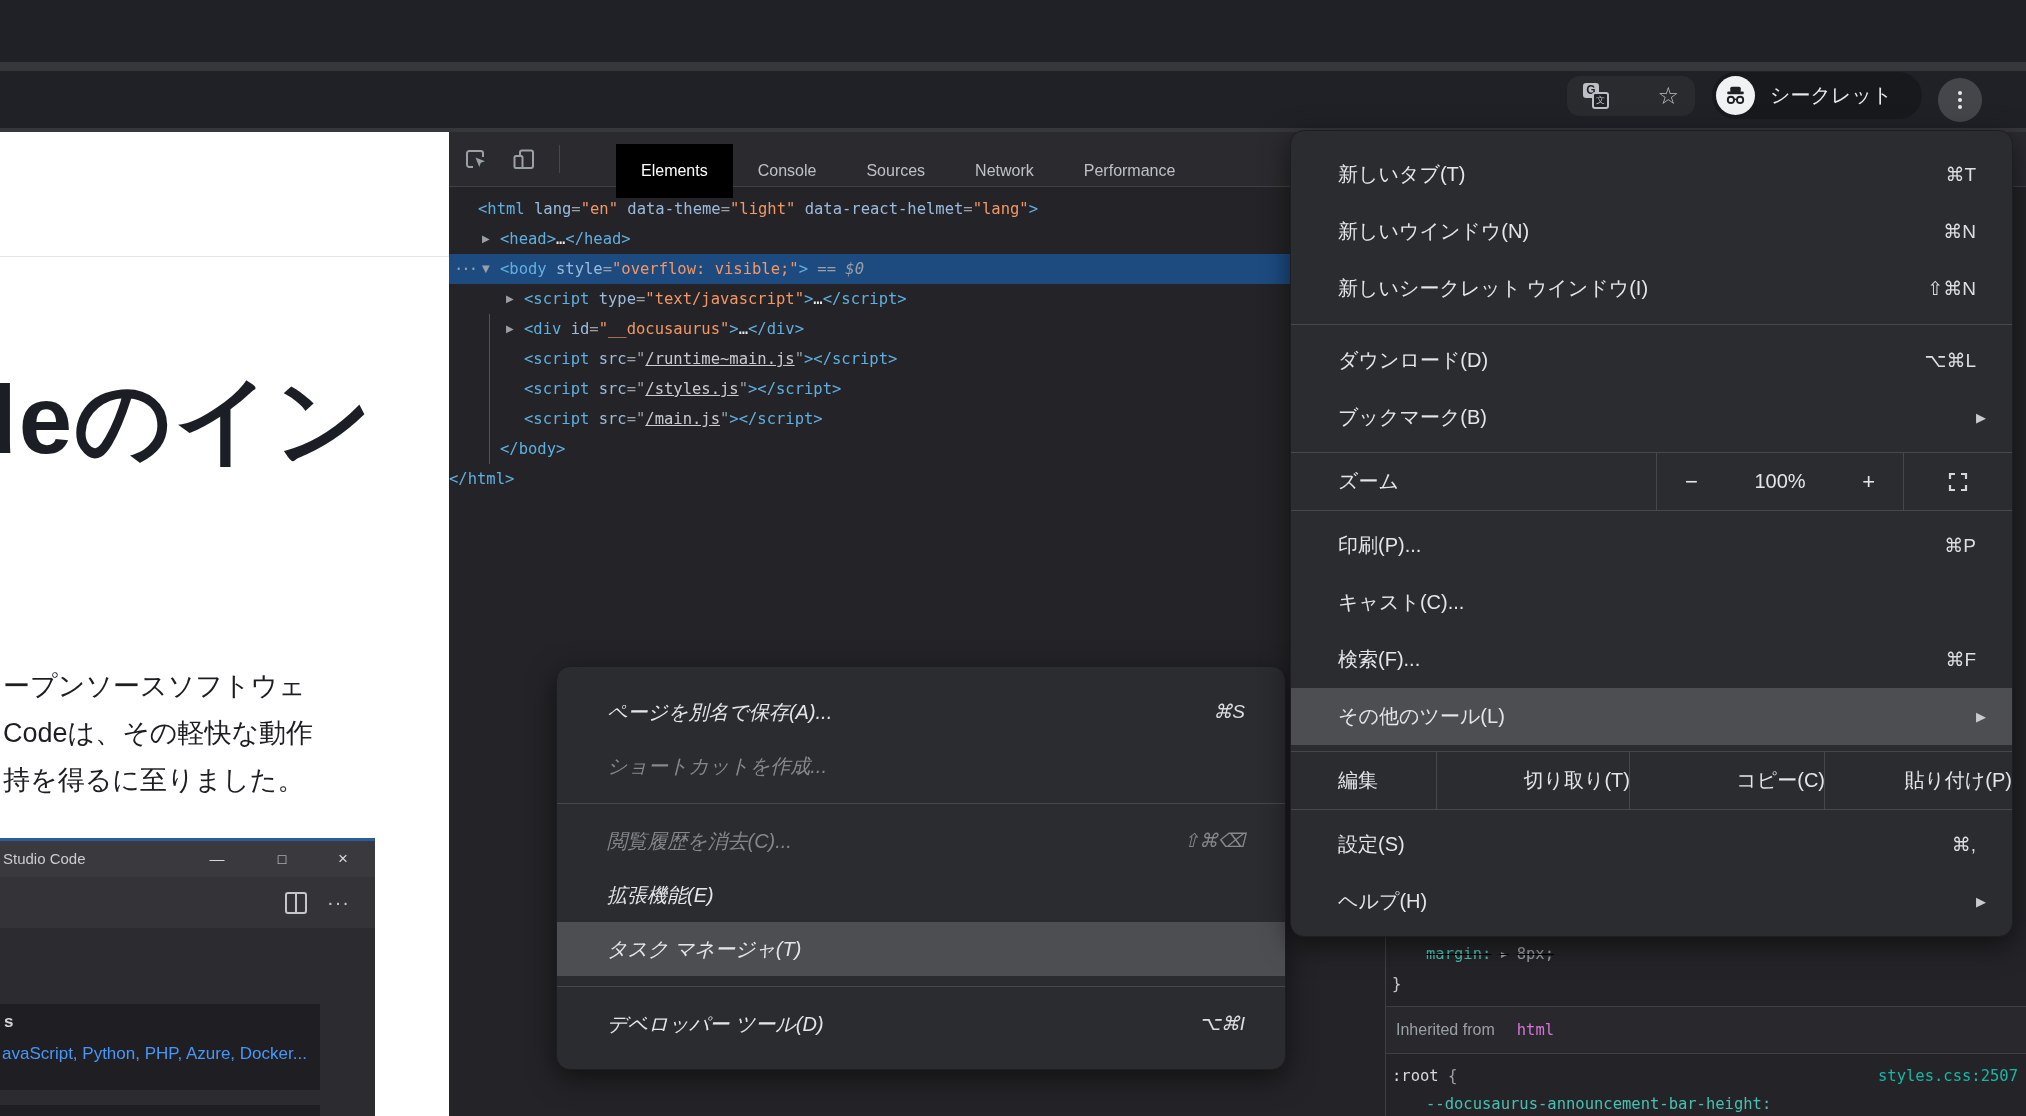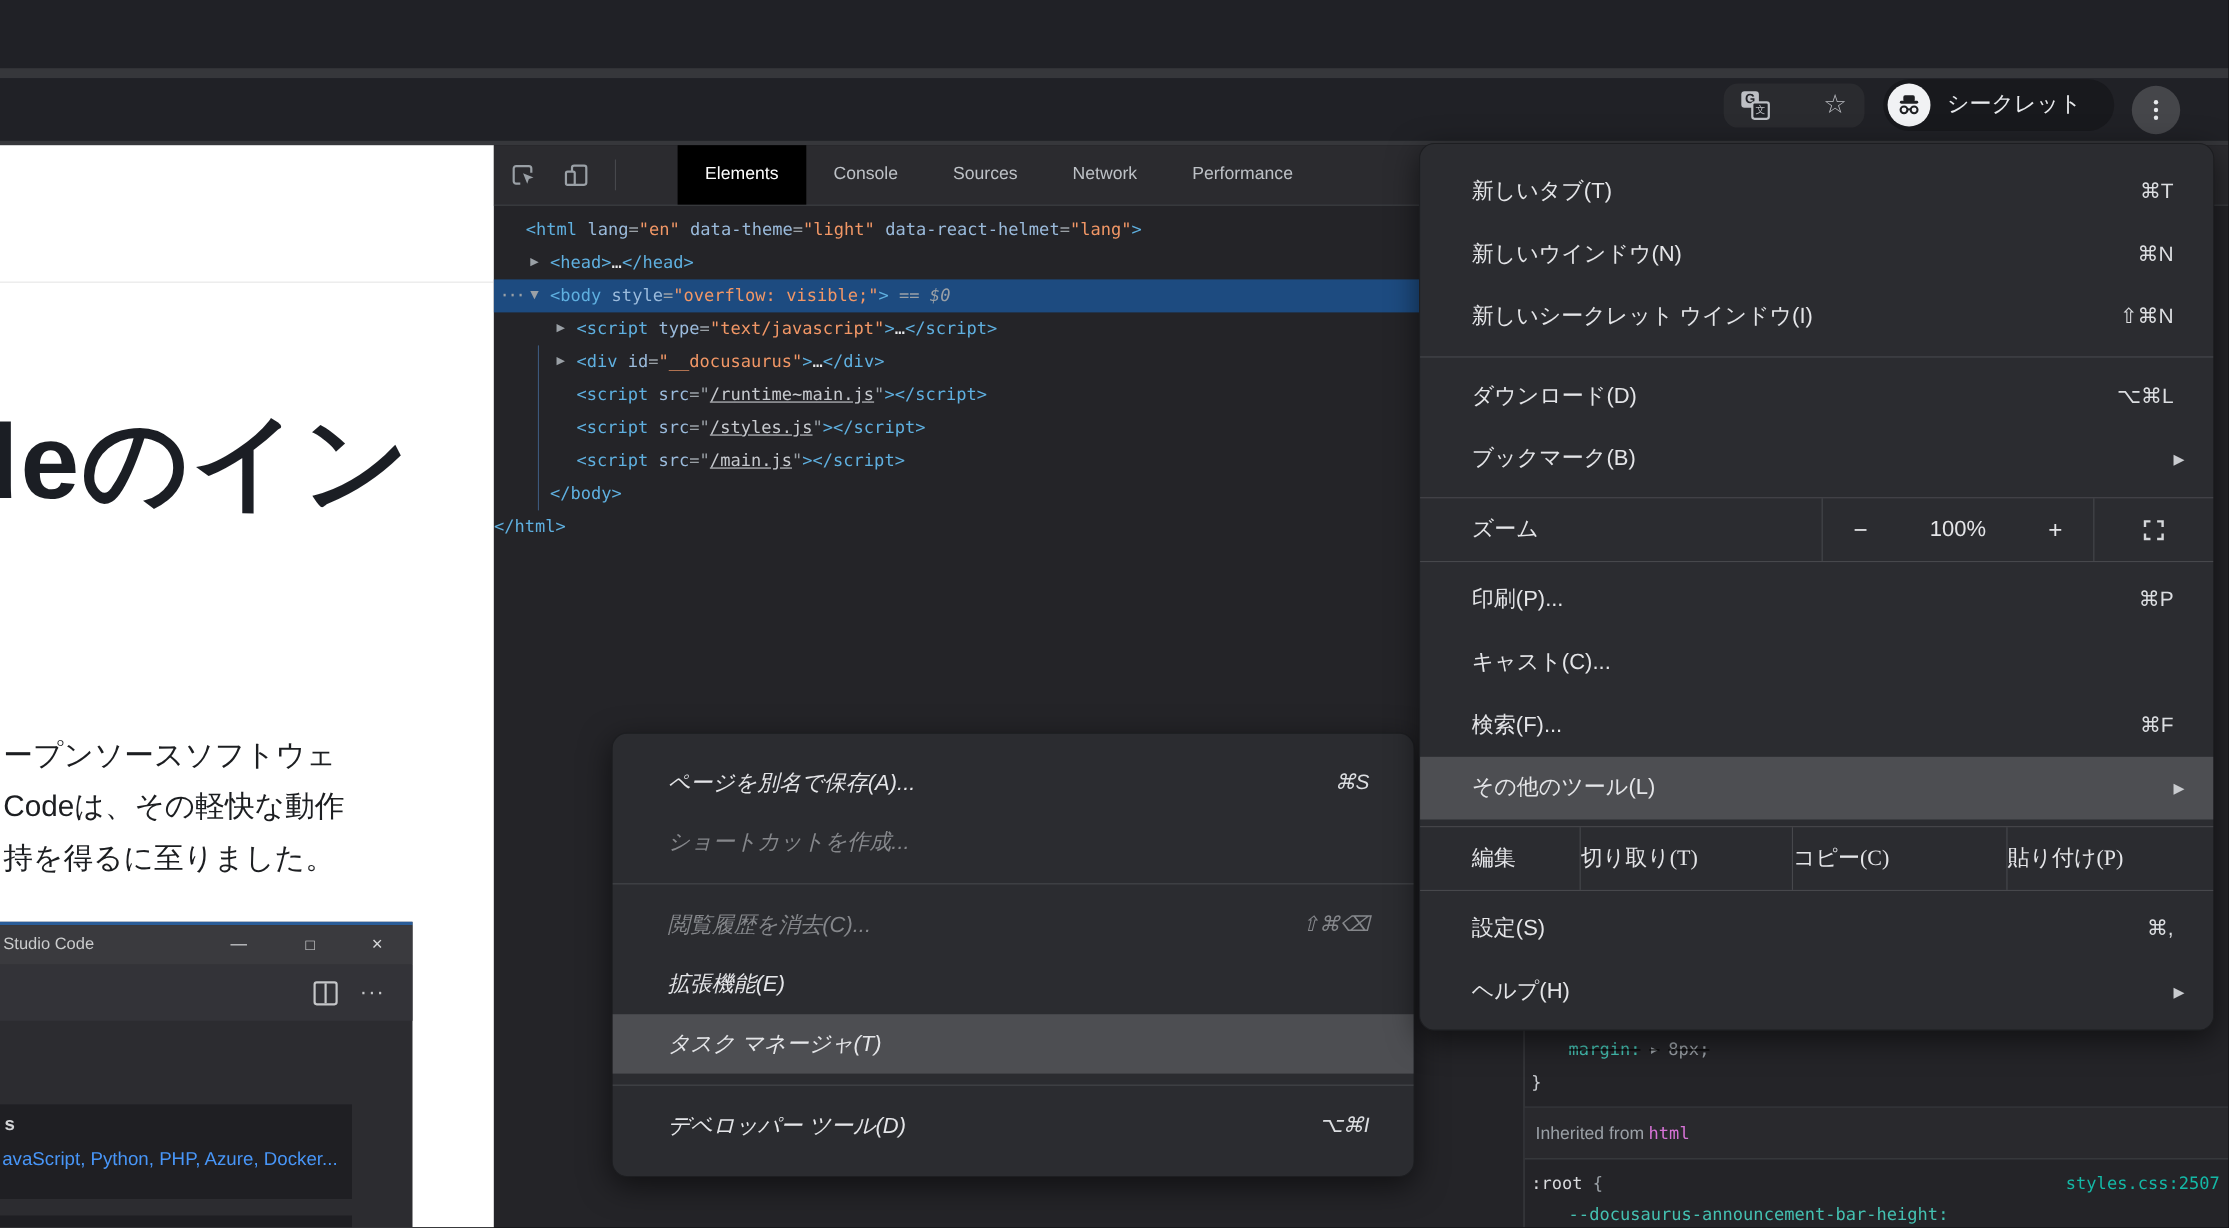--- a/index.html
+++ b/index.html
@@ -54,21 +54,21 @@
   .vs-ph{position:absolute;left:4px;top:8px;font-size:17px;font-weight:bold;color:#d4d5d7;}
   .vs-links{position:absolute;left:2px;top:40px;font-size:17px;color:var(--link-blue,#4896f8);white-space:nowrap;}
 
   
   .devtools{position:absolute;left:449px;top:132px;width:1577px;height:984px;background:var(--devtools-bg,#242428);}
   .dt-tabbar{position:absolute;left:0;top:0;right:0;height:54px;background:#2b2b2f;border-bottom:1px solid #3e4044;}
   .dt-icon{position:absolute;top:14px;}
   .dt-inspect{left:14px;}
   .dt-device{left:62px;}
   .dt-vsep{position:absolute;left:110px;top:13px;width:1px;height:28px;background:#47484c;}
-  .dt-tabs{position:absolute;left:146px;top:0;height:54px;display:flex;padding-left:21px;}
+  .dt-tabs{position:absolute;left:146px;top:12px;height:54px;display:flex;padding-left:21px;}
   .dt-tab{height:54px;line-height:54px;padding:0 25px;font-size:16px;color:#bdc1c6;white-space:nowrap;}
   .dt-tab.active{background:#000000;color:#ffffff;}
 
   .dt-code{position:absolute;left:0;top:62px;right:0;font-family:"DejaVu Sans Mono",monospace;
            font-size:15.5px;line-height:30px;}
   .code-line{position:relative;height:30px;white-space:pre;box-sizing:border-box;}
   .code-line.sel{background:var(--selection-blue,#1d4b80);width:936px;}
   .twisty{position:absolute;font-size:10px;color:#9aa0a6;font-family:"DejaVu Sans",sans-serif;}
   .gutter{position:absolute;left:5px;color:#9aa0a6;letter-spacing:-2px;}
   .indent-guide{position:absolute;left:40px;top:120px;height:150px;width:0;border-left:1px solid #3c587c;}
@@ -89,21 +89,21 @@
   .strike{text-decoration:line-through;}
   .cprop{color:var(--css-prop-teal,#44c1b2);}
   .carrow{color:#9aa0a6;margin:0 8px;}
   .cval{color:#9aa0a6;}
   .css-brace{position:absolute;left:6px;top:40px;color:#c8cbd0;}
   .css-div{position:absolute;left:0;right:0;height:1px;background:#3e4044;}
   .d1{top:74px;}
   .d2{top:121px;}
   .css-inherited{position:absolute;left:0;right:0;top:75px;height:46px;line-height:46px;background:#29292d;
                  padding-left:10px;font-family:"Liberation Sans",sans-serif;font-size:16px;color:#9aa0a6;}
-  .inh-sel{color:var(--inherited-pink,#d673d6);font-family:"DejaVu Sans Mono",monospace;font-size:15.5px;margin-left:4px;}
+  .inh-sel{color:var(--inherited-pink,#d673d6);font-family:"DejaVu Sans Mono",monospace;font-size:15.5px;margin-left:22px;}
   .css-rule{position:absolute;left:6px;right:0;top:130px;height:28px;line-height:28px;}
   .csel{color:#d8dadd;}
   .cbrace{color:#9aa0a6;}
   .css-src{position:absolute;right:8px;color:#14b8a6;}
   .css-customprop{position:absolute;left:40px;top:160px;color:var(--css-prop-teal,#44c1b2);white-space:nowrap;}
 
   
   .menu{position:absolute;background:var(--menu-bg,#2b2c30);border-radius:14px;z-index:10;
         box-shadow:0 8px 28px rgba(0,0,0,0.55);border:1px solid #1d1e21;box-sizing:border-box;}
   .ctx-menu{left:556px;top:666px;width:730px;padding:18px 0;font-style:italic;}
@@ -120,21 +120,21 @@
   .ctx-menu .m-sep{margin:10px 0;}
   .m-zoom,.m-edit{position:relative;height:57px;line-height:57px;margin:6px 0;color:#e4e5e8;font-size:20px;
                   border-top:1px solid #47484c;border-bottom:1px solid #47484c;}
   .m-zoom .m-label,.m-edit .m-label{position:absolute;left:47px;}
   .z-mid{position:absolute;left:365px;width:248px;top:0;bottom:0;border-left:1px solid #47484c;
          border-right:1px solid #47484c;display:flex;align-items:center;justify-content:space-between;
          padding:0 28px;box-sizing:border-box;}
   .z-btn{font-size:22px;color:#e4e5e8;}
   .z-val{font-size:20px;}
   .z-right{position:absolute;left:613px;right:0;top:0;bottom:0;display:flex;align-items:center;justify-content:center;}
-  .e-cell{position:absolute;top:0;bottom:0;border-left:1px solid #47484c;text-align:left;font-family:Liberation Serif, serif;}
+  .e-cell{position:absolute;top:0;bottom:0;border-left:1px solid #47484c;text-align:right;}
   .e-cell.e0{left:145px;width:193px;}
   .e-cell.e1{left:338px;width:195px;}
   .e-cell.e2{left:533px;right:0;}
 </style>
 </head>
 <body>
 
 <div class="screen">
 
   <div class="stripe s1"></div>

